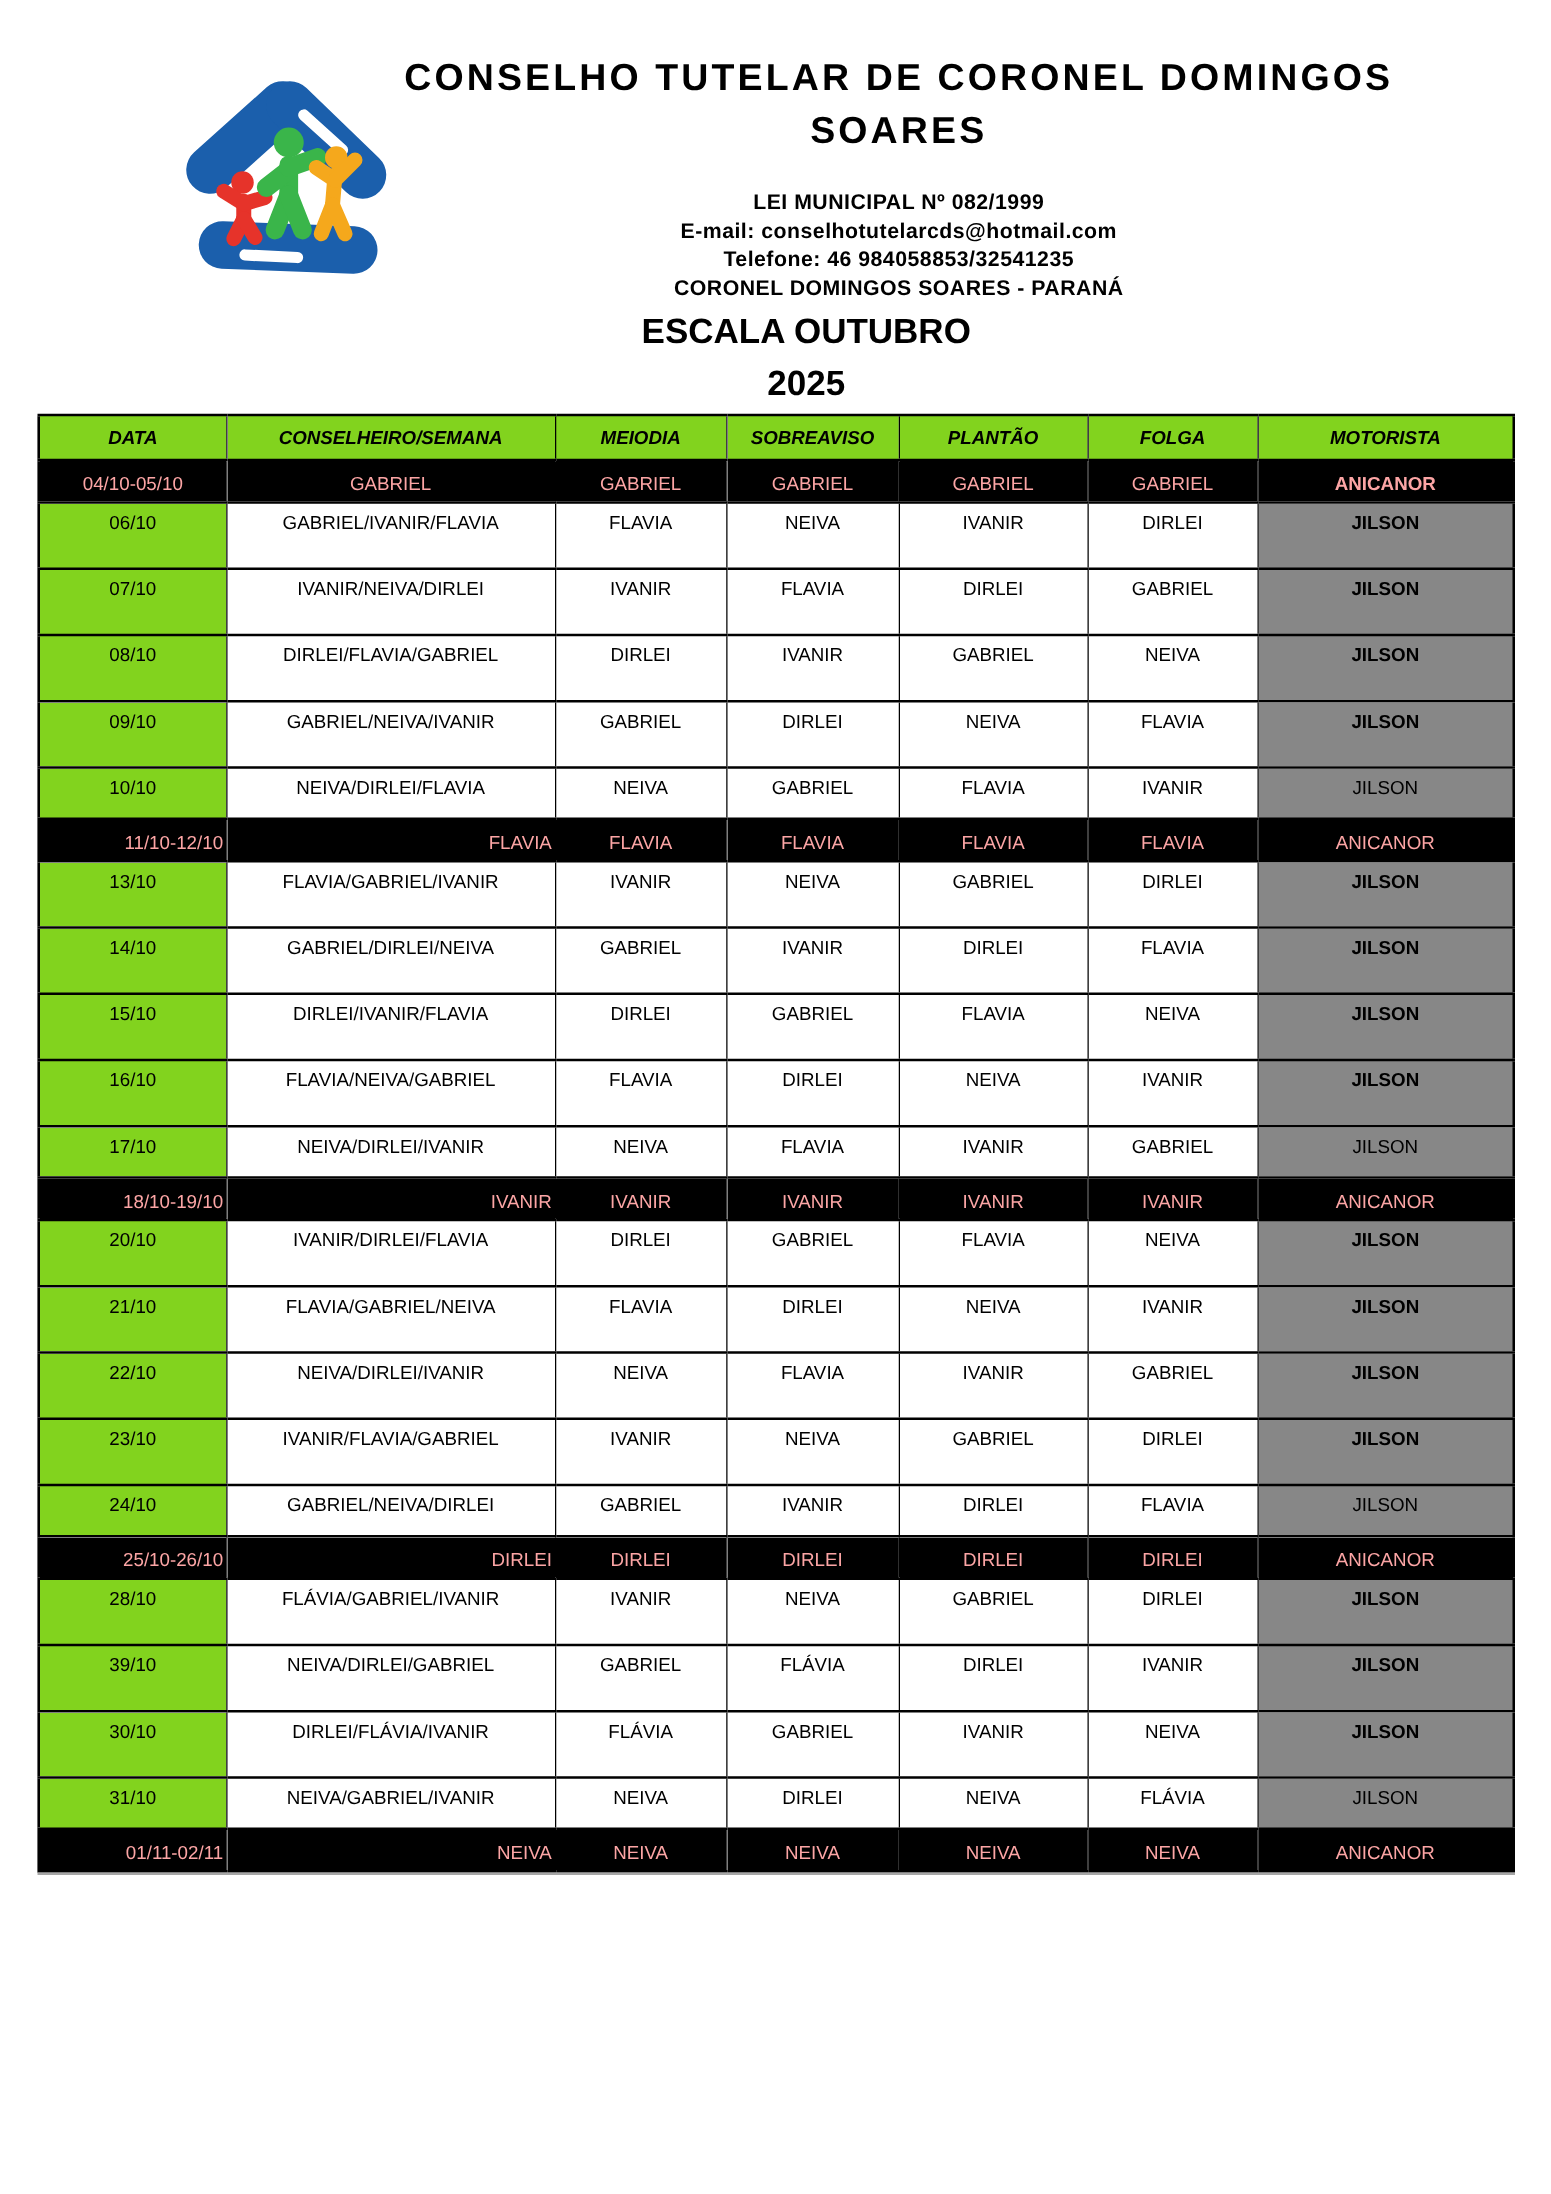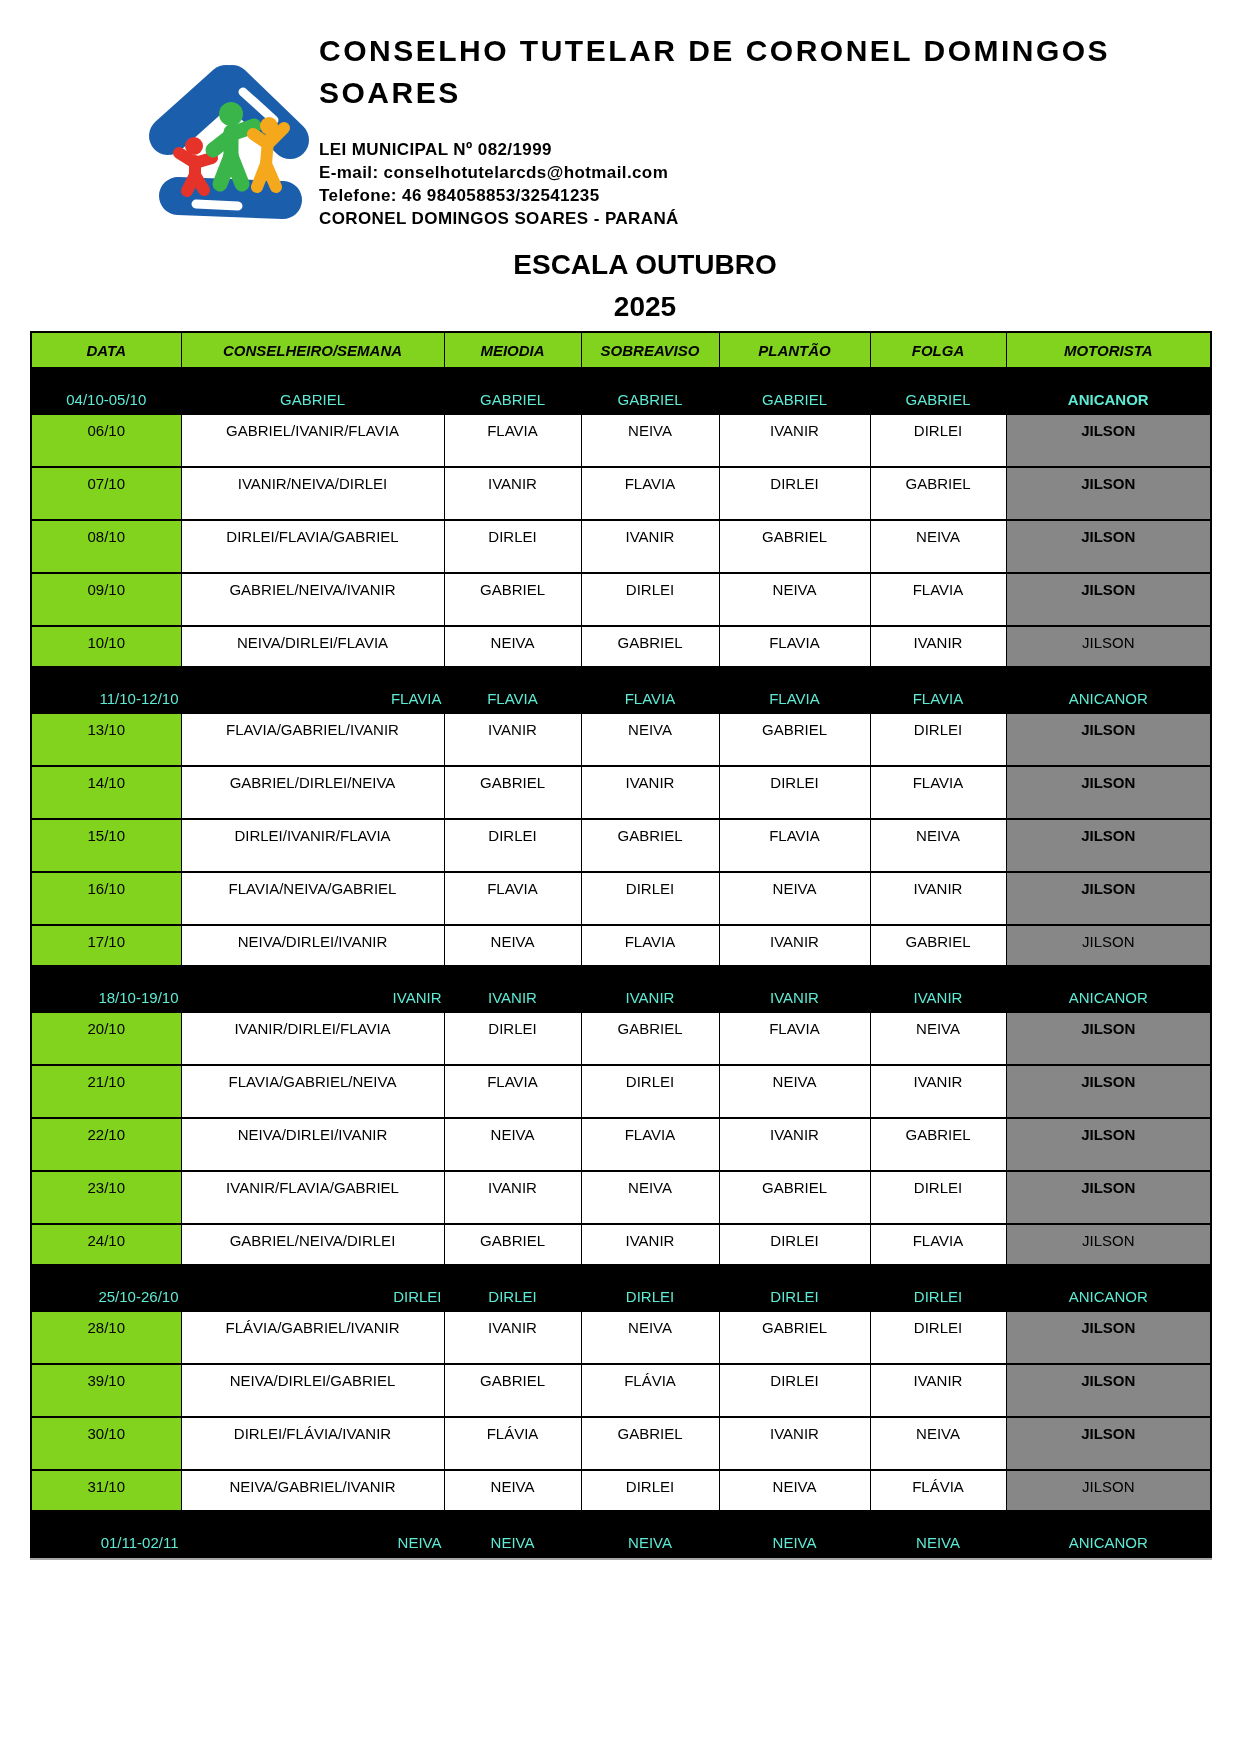--- a/index.html
+++ b/index.html
@@ -4,21 +4,21 @@
 <style>
   html,body { margin:0; padding:0; background:#e8e8e8; }
   .page {
     position:relative; width:1241px; height:1755px; margin:0 auto;
     background:#ffffff; overflow:hidden;
     font-family:"Liberation Sans", sans-serif; color:#000;
   }
 
   
   .logo { position:absolute; left:138px; top:34px; width:182px; height:188px; }
-  .header-text { position:absolute; left:319px; top:30px; width:800px; text-align:left; }
+  .header-text { position:absolute; left:319px; top:42px; width:800px; text-align:center; }
   .org-title {
     font-weight:bold; font-size:30px; line-height:42px; letter-spacing:2.5px;
   }
   .org-contacts { margin-top:24px; font-weight:bold; font-size:17px; line-height:23px; letter-spacing:0.4px; }
 
   
   .escala { position:absolute; left:25px; top:248px; width:1240px; text-align:center; font-weight:bold; }
   .escala-title { font-size:28px; line-height:34px; }
   .escala-year  { font-size:28px; line-height:34px; margin-top:8px; }
 
@@ -41,21 +41,21 @@
     height:34px; font-weight:bold; font-size:15px; vertical-align:middle;font-style:italic;
   }
 
   tr.day td { background:#fff; height:44px; vertical-align:top; padding-top:7px; }
   tr.day.short td { height:32px;margin-top:20px; }
   tr.day td.c-data { background:var(--header-green,#82D31E); }
   tr.day td.c-mot  { background:var(--motorista-gray,#878787); }
   tr.mot-bold td.c-mot { font-weight:bold; }
 
   tr.weekend td {
-    background:#000; color:#5eead4; height:28px; vertical-align:middle; padding-top:16px;
+    background:#000; color:#fca5a5; height:28px; vertical-align:middle; padding-top:4px;
   }
   tr.weekend td.c-mot { background:#000; }
   tr.label-bold td.c-data, tr.label-bold td.c-cons { font-weight:normal;text-align:right; }
 </style>
 </head>
 <body>
 
 <div class="page">
 
   <svg class="logo" viewBox="0 0 182 188" aria-hidden="true">

